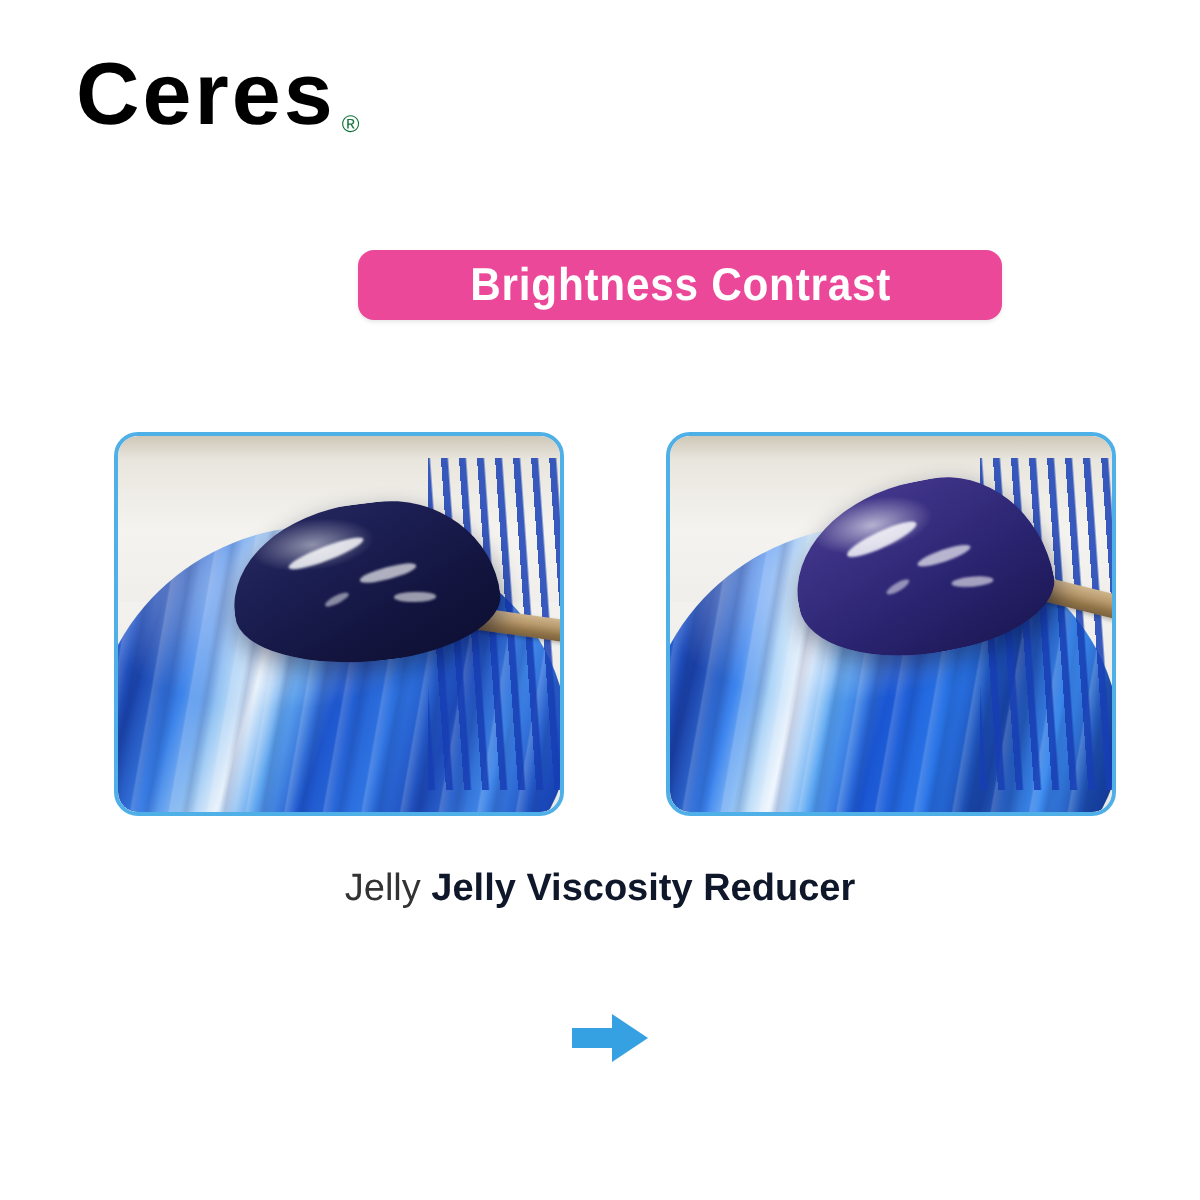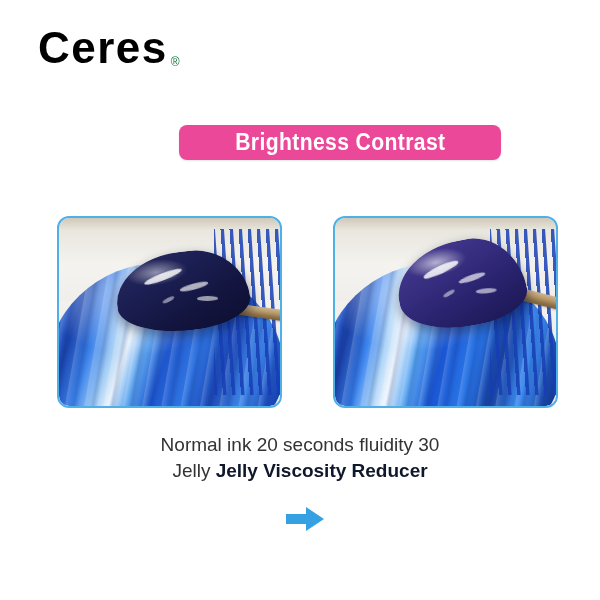--- a/index.html
+++ b/index.html
@@ -300,15 +300,14 @@
         <span class="gloss g2"></span>
         <span class="gloss g3"></span>
         <span class="gloss g4"></span>
       </div>
     </div>
   </div>
 
 </div>
 
 <div class="caption">
-  <span class="line">Normal ink 20 seconds fluidity 30</span>
   <span class="line"><span>Jelly </span><span class="hl">Jelly Viscosity Reducer</span></span>
 </div>
 
 </body></html>

